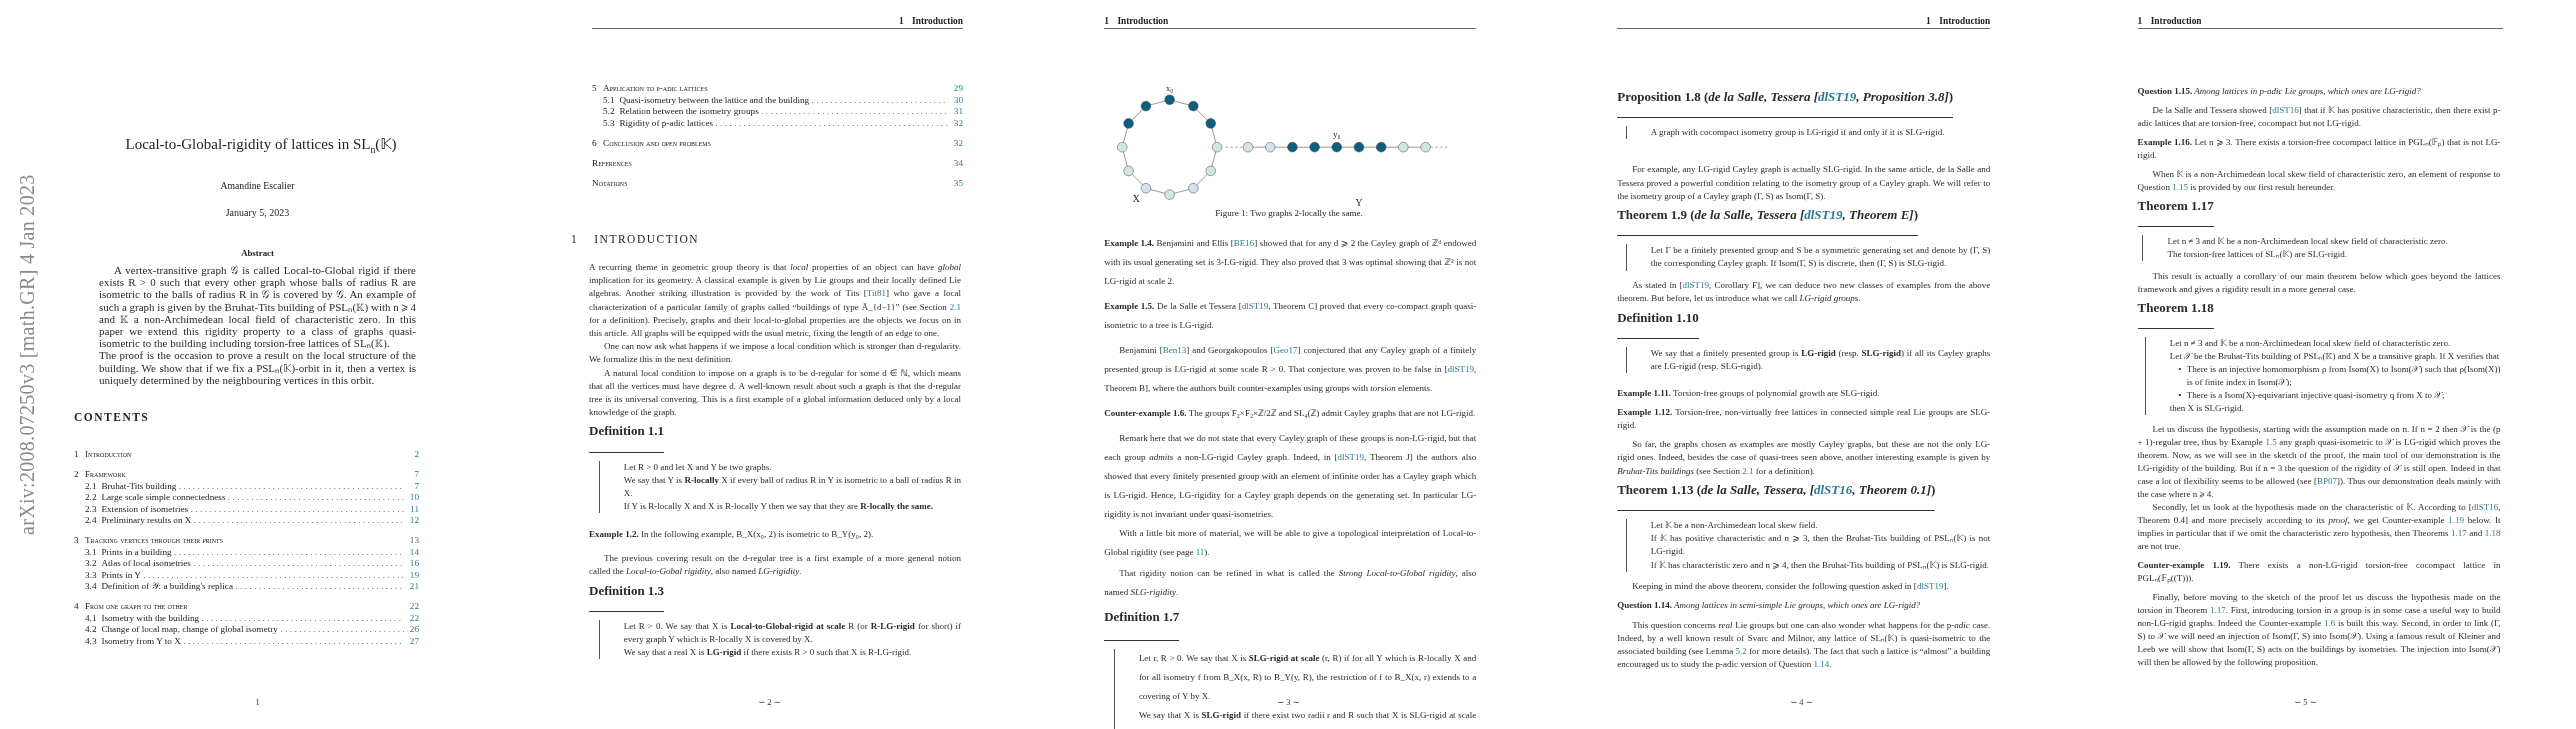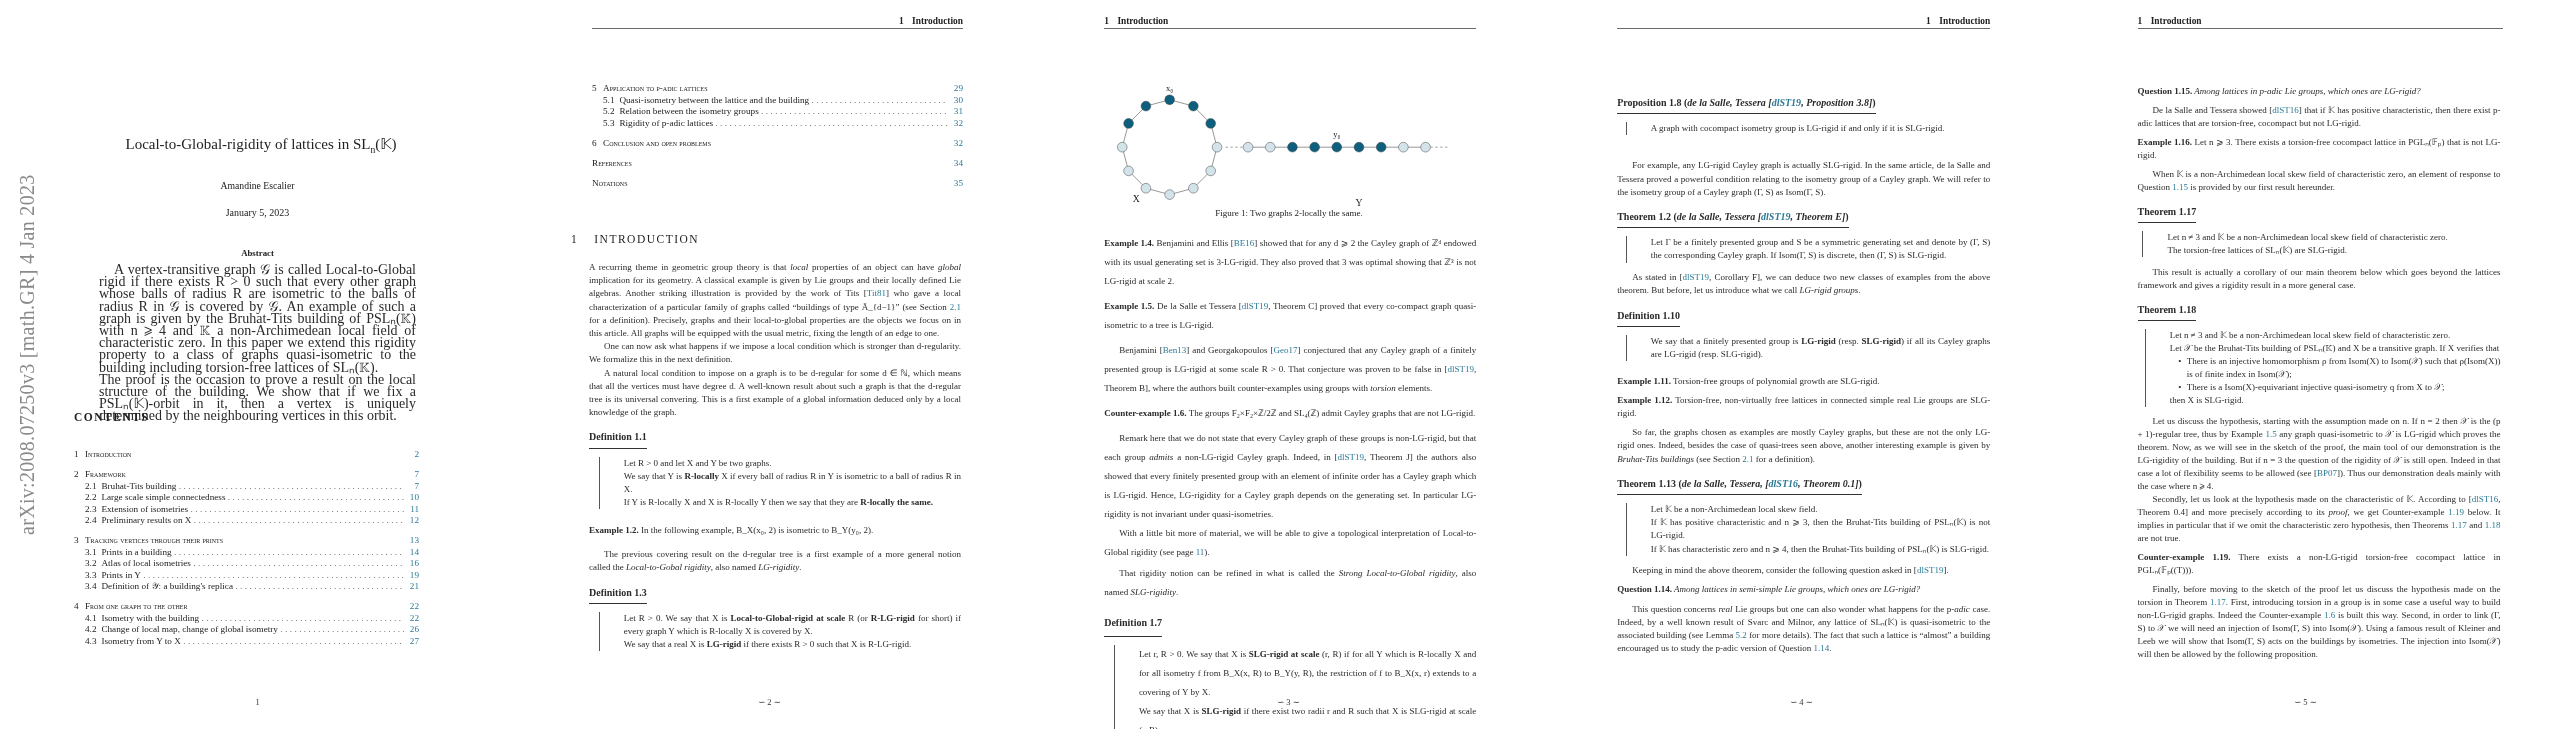--- a/index.html
+++ b/index.html
@@ -7,21 +7,21 @@
   body { position: relative; font-family: "DejaVu Serif", "Liberation Serif", serif; color: #222; }
   .page { position: absolute; top: 0; height: 647px; width: 515px; }
   .p-text { font-family: "Liberation Serif", serif; font-size: 9.2px; line-height: 11.8px; color: #2a2a2a; text-align: justify; }
   .indent { text-indent: 15px; }
   .link { color: #2b7a96; }
   .b { font-weight: bold; }
   .i { font-style: italic; }
   .run-head { position: absolute; top: 16px; height: 13.4px; border-bottom: 0.9px solid #6a6a6a; font-family: "Liberation Serif", serif; font-weight: bold; font-size: 9.4px; }
   .run-head .num { margin-right: 8.5px; }
   .folio { position: absolute; top: 697px; width: 100%; text-align: center; font-family: "Liberation Serif", serif; font-size: 8.5px; color: #333; }
-  .blockhead { font-family: "Liberation Serif", serif; font-weight: bold; font-size: 10px; display: inline-block; border-bottom: 0.8px solid #333; padding-bottom: 4px; margin-top: 11px; }
+  .blockhead { font-family: "Liberation Serif", serif; font-weight: bold; font-size: 13px; display: inline-block; border-bottom: 0.8px solid #333; padding-bottom: 14px; margin-top: 5px; }
   .blockbody { border-left: 0.9px solid #555; margin-left: 8.5px; padding-left: 24px; margin-top: 8px; }
   .para-gap { margin-top: 6px; }
   .arxiv { position: absolute; left: 16px; top: 535px; transform-origin: left top; transform: rotate(-90deg); font-family: "Liberation Serif", serif; font-size: 20px; color: #8a8a8a; white-space: nowrap; letter-spacing: 0.3px; }
   .toc-sec { display: flex; font-family: "Liberation Serif", serif; font-size: 9.2px; line-height: 11.5px; }
   .toc-sec .n { width: 11px; }
   .toc-sec .t { flex: 1; font-variant: small-caps; }
   .toc-sec .pg { width: 14.6px; text-align: right; color: #2b7a96; }
   .toc-sub { display: flex; font-family: "Liberation Serif", serif; font-size: 9.2px; line-height: 11.5px; padding-left: 11px; }
   .toc-sub .n { width: 16.4px; }
   .toc-sub .t { flex: 1; display: flex; overflow: hidden; white-space: nowrap; }
@@ -38,21 +38,21 @@
 <div class="arxiv">arXiv:2008.07250v3  [math.GR]  4 Jan 2023</div>
 
 <div class="page" style="left:0;">
   <div style="position:absolute; top:135px; left:91px; width:340px; text-align:center; font-family:'Liberation Serif',serif; font-size:15px; color:#222;">
     <span>Local-to-Global-rigidity of lattices in SL</span><sub style="font-size:9.7px;">n</sub><span>(𝕂)</span>
   </div>
   <div style="position:absolute; top:180px; left:0; width:515px; text-align:center; font-family:'Liberation Serif',serif; font-size:9.7px;">Amandine Escalier</div>
   <div style="position:absolute; top:207px; left:0; width:515px; text-align:center; font-family:'Liberation Serif',serif; font-size:10px;">January 5, 2023</div>
 
   <div style="position:absolute; top:248px; left:0; width:515px; text-align:center; font-family:'Liberation Serif',serif; font-weight:bold; font-size:8.8px;">Abstract</div>
-  <div style="position:absolute; top:264px; left:99px; width:317px; font-family:'Liberation Serif',serif; font-size:14px; line-height:12.2px; text-align:justify; color:#2a2a2a;">
+  <div style="position:absolute; top:264px; left:99px; width:317px; font-family:'Liberation Serif',serif; font-size:11px; line-height:12.2px; text-align:justify; color:#2a2a2a;">
     <p class="indent">A vertex-transitive graph 𝒢 is called Local-to-Global rigid if there exists R &gt; 0 such that every other graph whose balls of radius R are isometric to the balls of radius R in 𝒢 is covered by 𝒢. An example of such a graph is given by the Bruhat-Tits building of PSLₙ(𝕂) with n ⩾ 4 and 𝕂 a non-Archimedean local field of characteristic zero. In this paper we extend this rigidity property to a class of graphs quasi-isometric to the building including torsion-free lattices of SLₙ(𝕂).</p>
     <p>The proof is the occasion to prove a result on the local structure of the building. We show that if we fix a PSLₙ(𝕂)-orbit in it, then a vertex is uniquely determined by the neighbouring vertices in this orbit.</p>
   </div>
 
   <div style="position:absolute; top:411px; left:74px; font-family:'Liberation Serif',serif; font-size:11.5px; letter-spacing:1.5px; font-weight:bold;">CONTENTS</div>
 
   <div id="toc1" style="position:absolute; top:449px; left:74px; width:345px;">
       <div class="toc-sec">
         <span class="n">1</span>
         <span class="t">Introduction</span>
@@ -342,21 +342,21 @@
 
   <div class="p-text" style="position:absolute; top:85px; left:1.2px; width:373px; font-size:9px; line-height:13.2px;">
     <div class="blockhead">
       <span>Proposition 1.8</span> (<span class="i">de la Salle, Tessera [</span><span class="i link">dlST19</span><span class="i">, Proposition 3.8]</span>)
     </div>
     <div class="blockbody">A graph with cocompact isometry group is LG-rigid if and only if it is SLG-rigid.</div>
 
     <p class="indent" style="margin-top:24px;">For example, any LG-rigid Cayley graph is actually SLG-rigid. In the same article, de la Salle and Tessera proved a powerful condition relating to the isometry group of a Cayley graph. We will refer to the isometry group of a Cayley graph (Γ, S) as Isom(Γ, S).</p>
 
     <div class="blockhead">
-      <span>Theorem 1.2</span> (<span class="i">de la Salle, Tessera [</span><span class="i link">dlST19</span><span class="i">, Theorem E]</span>)
+      <span>Theorem 1.9</span> (<span class="i">de la Salle, Tessera [</span><span class="i link">dlST19</span><span class="i">, Theorem E]</span>)
     </div>
     <div class="blockbody">Let Γ be a finitely presented group and S be a symmetric generating set and denote by (Γ, S) the corresponding Cayley graph. If Isom(Γ, S) is discrete, then (Γ, S) is SLG-rigid.</div>
 
     <p class="indent" style="margin-top:8.5px;"><span>As stated in [</span><span class="link">dlST19</span><span>, Corollary F], we can deduce two new classes of examples from the above theorem. But before, let us introduce what we call </span><span class="i">LG-rigid groups</span><span>.</span></p>
 
     <div class="blockhead">Definition 1.10</div>
     <div class="blockbody"><span>We say that a finitely presented group is </span><span class="b">LG-rigid</span><span> (resp. </span><span class="b">SLG-rigid</span><span>) if all its Cayley graphs are LG-rigid (resp. SLG-rigid).</span></div>
 
     <p style="margin-top:13.4px;"><span class="b">Example 1.11.</span><span> Torsion-free groups of polynomial growth are SLG-rigid.</span></p>
     <p class="para-gap"><span class="b">Example 1.12.</span><span> Torsion-free, non-virtually free lattices in connected simple real Lie groups are SLG-rigid.</span></p>

